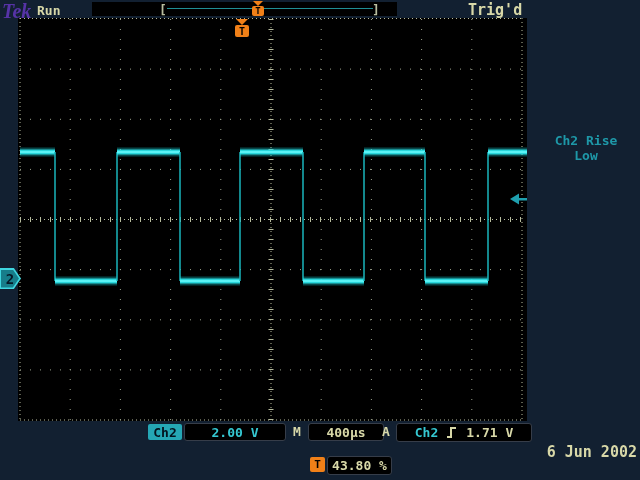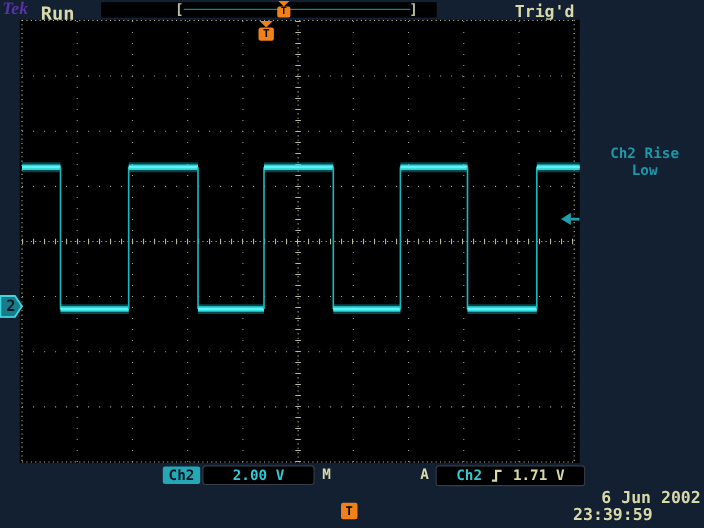--- a/index.html
+++ b/index.html
@@ -9,22 +9,22 @@
     font-family:"DejaVu Sans Mono",monospace;
     -webkit-font-smoothing:none;
   }
   .abs{position:absolute;}
   .tan{color:#d8d8a8;}
   .teal-txt{color:#35c8d2;}
   .b{font-weight:bold;}
 
   
   .tek-logo{left:2px;top:0px;font-family:"Liberation Serif",serif;font-style:italic;
-    font-weight:bold;font-size:16px;color:#5633a6;text-align:center;}
-  .run-status{left:37px;top:3px;font-size:17px;}
+    font-weight:bold;font-size:20px;color:#5633a6;text-align:center;}
+  .run-status{left:37px;top:3px;font-size:13px;}
   .trig-status{left:468px;top:1px;font-size:15px;}
   .record-bar{left:92px;top:2px;width:305px;height:14px;background:#000;}
   .bracket{top:0px;font-size:13px;font-weight:bold;color:#b8bd9f;}
   .rec-line{left:167px;top:8px;width:206px;height:1px;background:#1f8f94;}
 
   
   .t-tri{width:0;height:0;border-left:5px solid transparent;
     border-right:5px solid transparent;border-top:5px solid #f08018;}
   .t-box{background:#f08018;border-radius:2px;color:#000;font-weight:bold;
     display:flex;align-items:center;justify-content:center;}
@@ -176,27 +176,28 @@
   </div>
 
   <div class="abs meas">
     <div>Ch2 Rise</div>
     <div>Low</div>
   </div>
 
   <div class="abs ch2-badge">Ch2</div>
   <div class="abs rbox vscale-box">2.00 V</div>
   <div class="abs m-label tan b">M</div>
+  <div class="abs rbox hscale-box">400µs</div>
   <div class="abs a-label tan b">A</div>
   <div class="abs rbox trigsrc-box">
     <span class="teal-txt">Ch2</span>
     <svg width="10" height="13" viewBox="0 0 10 13">
       <polyline points="0,11 4,11 4,2 9,2" fill="none" stroke="#d8d8a8" stroke-width="2"></polyline>
     </svg>
     <span class="tan">1.71 V</span>
   </div>
 
   <div class="abs t-box holdoff-t">T</div>
+  <div class="abs rbox holdoff-box">43.80 %</div>
 
   <div class="abs date-txt tan b">6 Jun 2002</div>
-  <div class="abs time-txt tan b">23:39:59</div>
 
 </div>
 
 </body></html>

